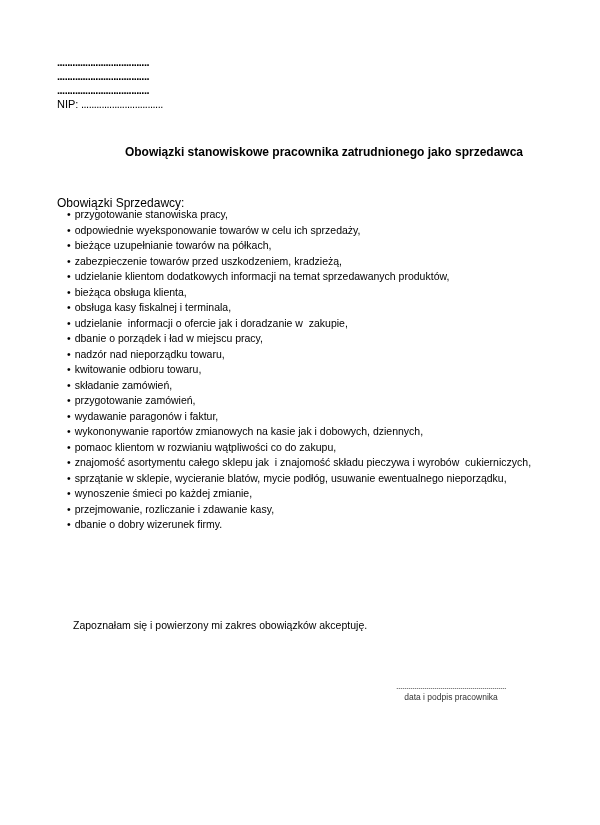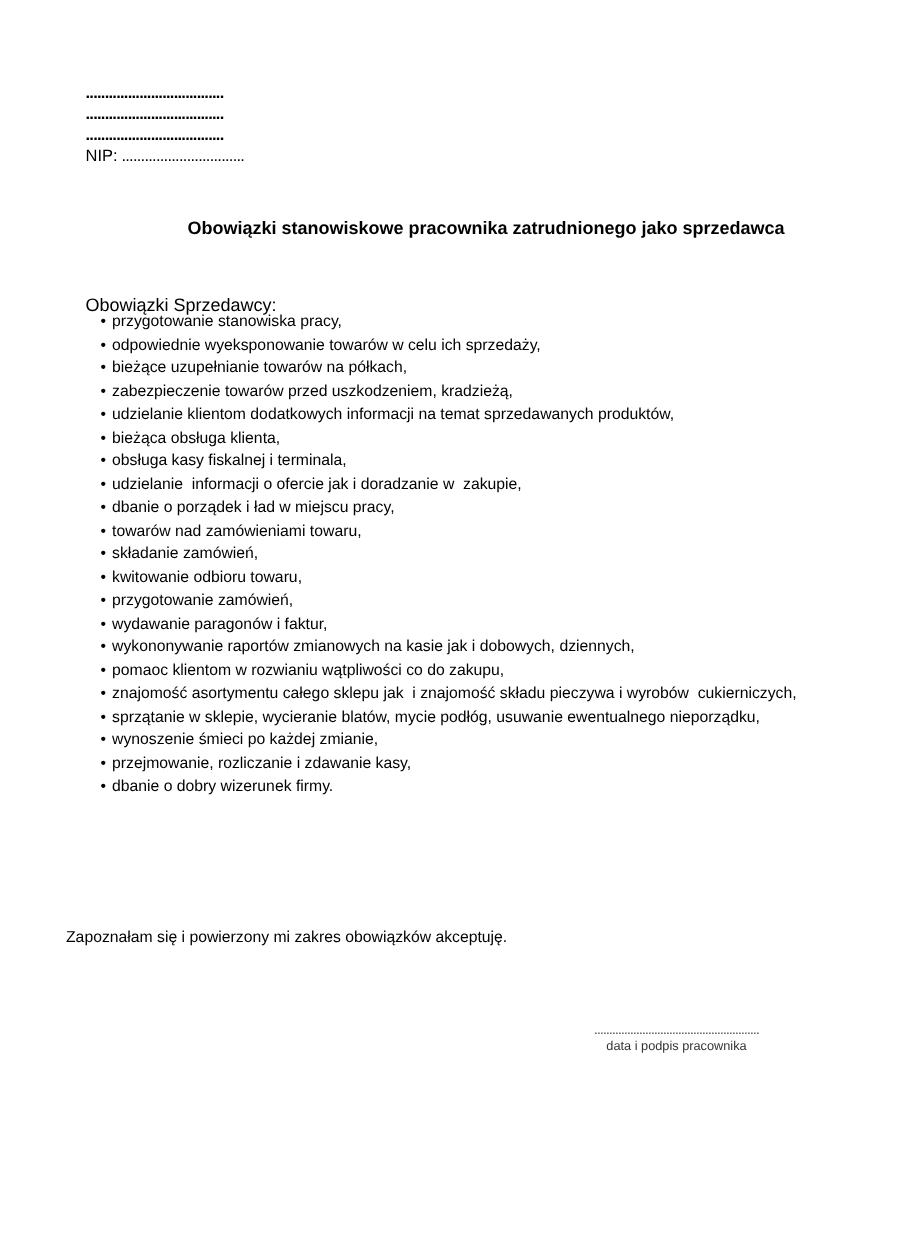--- a/index.html
+++ b/index.html
@@ -69,21 +69,21 @@
     line-height: 15.5px;
     white-space: pre-wrap;
   }
   ul.duties li::before {
     content: "\2022";
     margin-right: 4px;
   }
   .ack {
     position: absolute;
     top: 619px;
-    left: 44px;
+    left: 73px;
     margin: 0;
     font-size: 10.5px;
   }
   .signature {
     position: absolute;
     top: 681px;
     left: 380px;
     width: 142px;
     text-align: center;
   }
@@ -122,23 +122,23 @@
   <ul class="duties">
       <li>przygotowanie stanowiska pracy,</li>
       <li>odpowiednie wyeksponowanie towarów w celu ich sprzedaży,</li>
       <li>bieżące uzupełnianie towarów na półkach,</li>
       <li>zabezpieczenie towarów przed uszkodzeniem, kradzieżą,</li>
       <li>udzielanie klientom dodatkowych informacji na temat sprzedawanych produktów,</li>
       <li>bieżąca obsługa klienta,</li>
       <li>obsługa kasy fiskalnej i terminala,</li>
       <li>udzielanie  informacji o ofercie jak i doradzanie w  zakupie,</li>
       <li>dbanie o porządek i ład w miejscu pracy,</li>
-      <li>towarów nad zamówieniami towaru,</li>
+      <li>nadzór nad nieporządku towaru,</li>
+      <li>kwitowanie odbioru towaru,</li>
       <li>składanie zamówień,</li>
-      <li>kwitowanie odbioru towaru,</li>
       <li>przygotowanie zamówień,</li>
       <li>wydawanie paragonów i faktur,</li>
       <li>wykononywanie raportów zmianowych na kasie jak i dobowych, dziennych,</li>
       <li>pomaoc klientom w rozwianiu wątpliwości co do zakupu,</li>
       <li>znajomość asortymentu całego sklepu jak  i znajomość składu pieczywa i wyrobów  cukierniczych,</li>
       <li>sprzątanie w sklepie, wycieranie blatów, mycie podłóg, usuwanie ewentualnego nieporządku,</li>
       <li>wynoszenie śmieci po każdej zmianie,</li>
       <li>przejmowanie, rozliczanie i zdawanie kasy,</li>
       <li>dbanie o dobry wizerunek firmy.</li>
     </ul>

